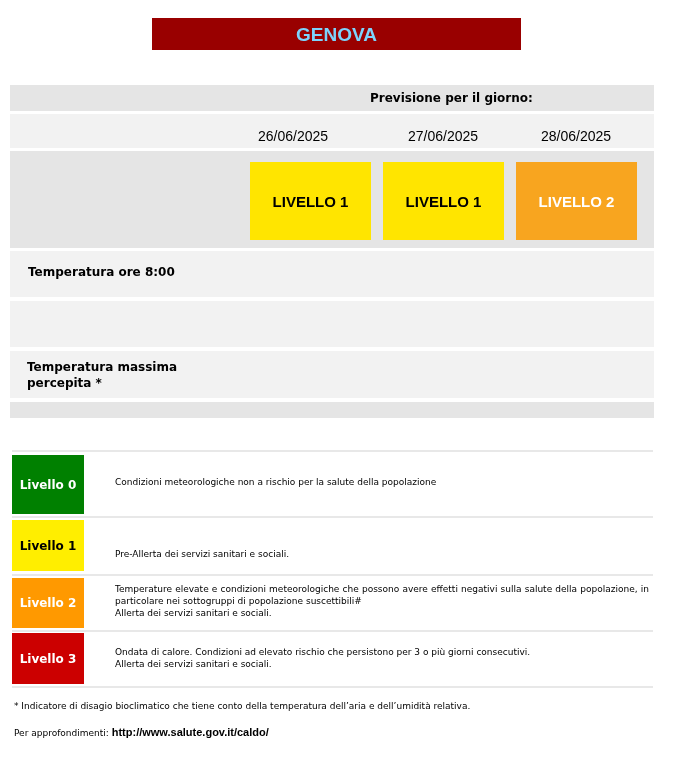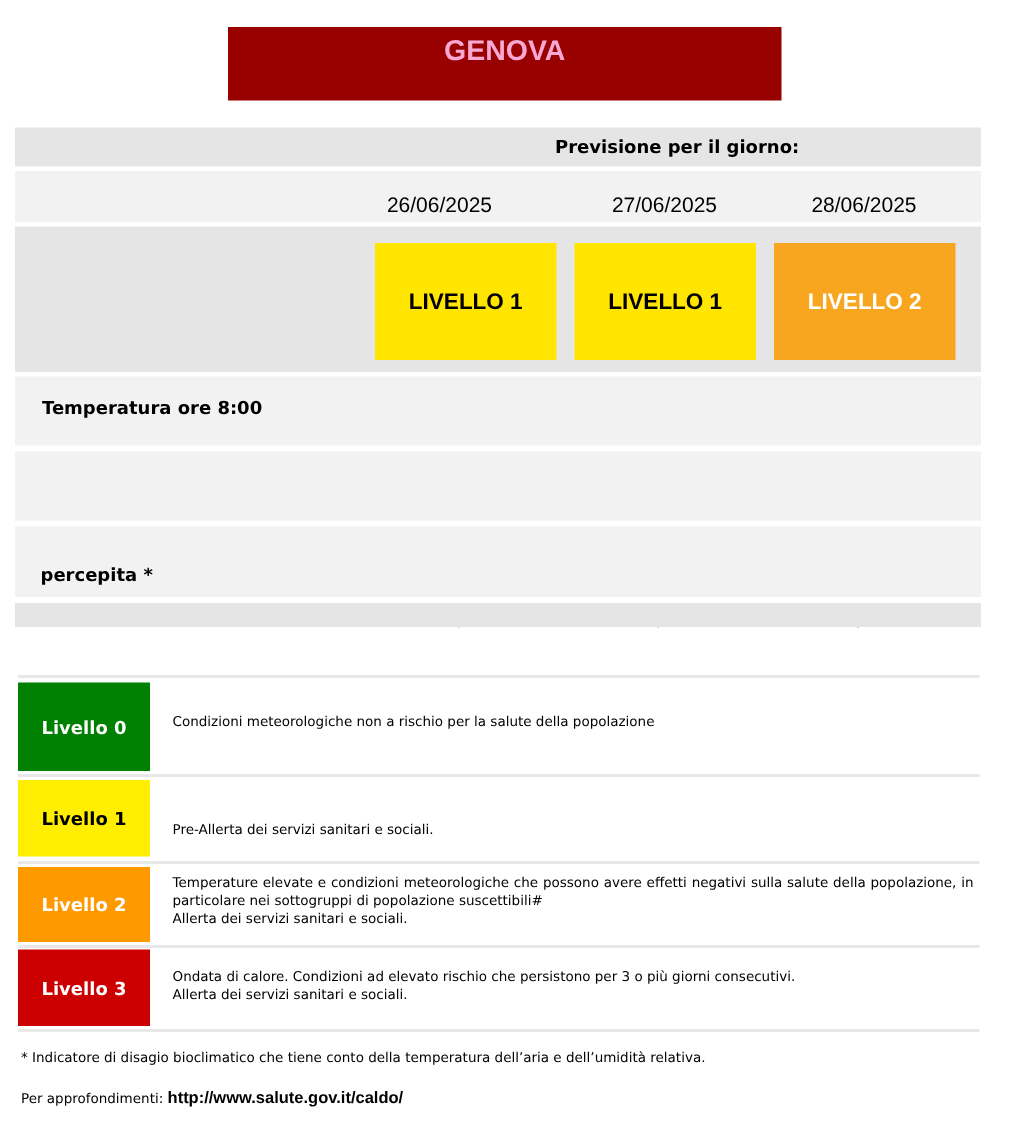--- a/index.html
+++ b/index.html
@@ -1,28 +1,28 @@
 <!DOCTYPE html>
 <html><head>
 <meta charset="utf-8">
 <style>
   html, body { margin:0; padding:0; background:#ffffff; }
   body { width:673px; height:761px; position:relative; overflow:hidden; font-family:"Liberation Sans", sans-serif; color:#000; }
   .abs { position:absolute; }
-  #title-bar { left:152px; top:18px; width:369px; height:49px; background:#990000; color:#f9a8d4; font-weight:bold; font-size:19px; text-align:center; line-height:33px; }
+  #title-bar { left:152px; top:18px; width:369px; height:32px; background:#990000; color:#7dd3fc; font-weight:bold; font-size:19px; text-align:center; line-height:33px; }
   .band { position:absolute; left:10px; width:644px; }
   .b-dark { background:#e5e5e5; }
   .b-light { background:#f2f2f2; }
   .header-label { position:absolute; font-family:"DejaVu Sans", sans-serif; font-weight:bold; font-size:12px; }
   .date { position:absolute; width:120px; text-align:center; font-size:14px; }
   .lvl-box { position:absolute; width:121px; height:78px; display:flex; align-items:center; justify-content:center; font-weight:bold; font-size:15px; }
   .row-label { position:absolute; left:28px; font-family:"DejaVu Sans", sans-serif; font-weight:bold; font-size:12px; line-height:16px; }
   .val { position:absolute; width:120px; text-align:center; font-size:14px;margin-top:36px; }
   .sep { position:absolute; left:12px; width:641px; height:2px; background:#e8e8e8; }
-  .leg-box { position:absolute; left:12px; width:88px; display:flex; align-items:center; justify-content:center; font-family:"DejaVu Sans", sans-serif; font-weight:bold; font-size:12px; }
+  .leg-box { position:absolute; left:12px; width:72px; display:flex; align-items:center; justify-content:center; font-family:"DejaVu Sans", sans-serif; font-weight:bold; font-size:12px; }
   .leg-text { position:absolute; left:115px; width:534px; font-family:"DejaVu Sans", sans-serif; font-size:9px; line-height:12px; }
   .leg-text b { font-weight:normal; }
   .justify { text-align:justify; text-align-last:left; }
   .note { position:absolute; left:14px; font-family:"DejaVu Sans", sans-serif; font-size:9px; }
   .link { font-family:"Liberation Sans", sans-serif; font-weight:bold; font-size:11px; color:#000; text-decoration:none; }
 </style>
 </head>
 <body>
 
 <div id="title-bar" class="abs" style="background: rgb(153, 0, 0);">GENOVA</div>
@@ -46,21 +46,21 @@
   <span class="val" style="left:373px;top:17px;">24</span>
   <span class="val" style="left:506px;top:17px;">28</span>
 </div>
 <div class="band b-light" style="top:301px;height:46px;">
   <span class="val" style="left:240px;top:18px;">27</span>
   <span class="val" style="left:373px;top:18px;">28</span>
   <span class="val" style="left:506px;top:18px;">31</span>
 </div>
 <div class="band b-light" style="top:351px;height:47px;">
   <span class="row-label" style="left:17px;top:8px;">
-    <br>
+    <span>Temperatura massima</span><br>
     <span>percepita *</span>
   </span>
   <span class="val" style="left:240px;top:18px;">32</span>
   <span class="val" style="left:373px;top:18px;">32</span>
   <span class="val" style="left:506px;top:18px;">34</span>
 </div>
 <div class="band b-dark" style="top:402px;height:16px;"></div>
 
 <div class="sep" style="top:450px;"></div>
 

